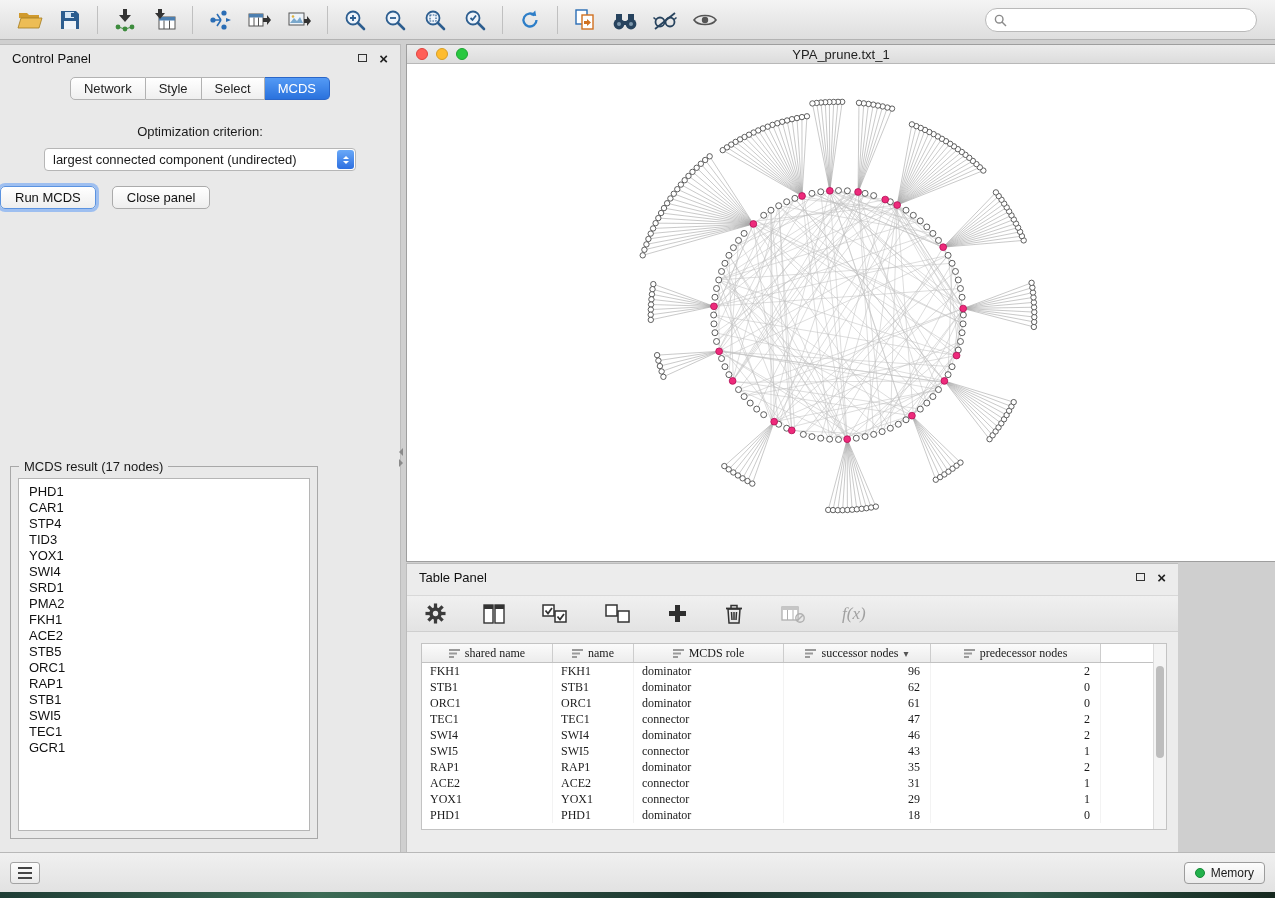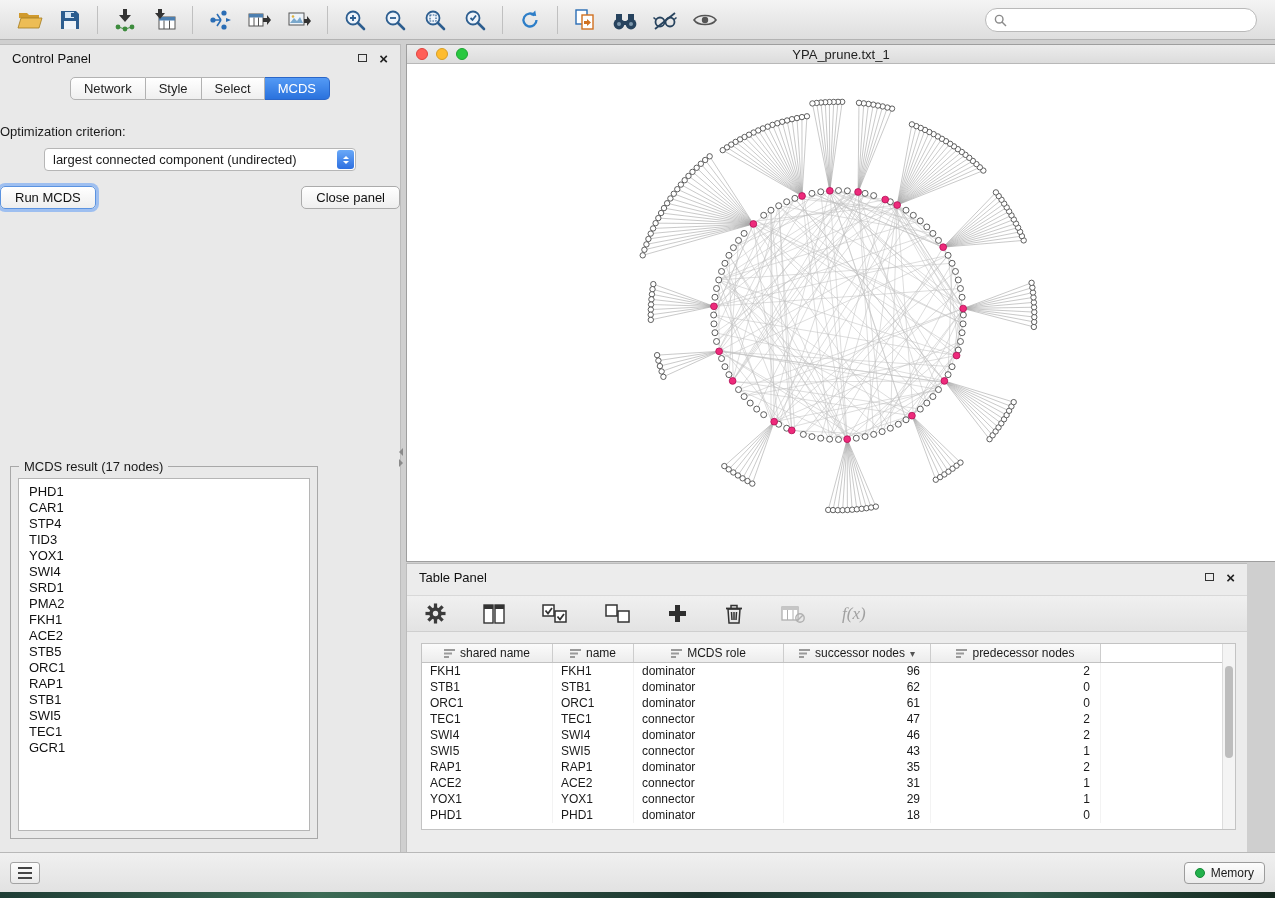--- a/index.html
+++ b/index.html
@@ -19,27 +19,27 @@
   .mini-float {width:9px; height:8px; border:1.5px solid #333; display:inline-block;}
   .mini-close {font-size:15px; font-weight:bold; color:#222; line-height:1;}
 
   
   .control-panel {position:absolute; left:0; top:44px; width:401px; bottom:36px; background:#e9e9e9; border:1px solid #bcbcbc; border-left:none;}
   .cp-tabs {display:flex; justify-content:center; margin-top:6px;}
   .seg {font-size:13px; padding:3px 13px; background:linear-gradient(#ffffff,#efefef); border:1px solid #b2b2b2; border-left:none; color:#222; cursor:default;}
   .seg:first-child {border-left:1px solid #b2b2b2; border-radius:5px 0 0 5px;}
   .seg:last-child {border-radius:0 5px 5px 0;}
   .seg.active {background:linear-gradient(#549af5,#2a72dd); border-color:#2a66c8; color:#fff;}
-  .opt-label {text-align:left; margin-top:24px; font-size:13px;}
+  .opt-label {text-align:center; margin-top:24px; font-size:13px;}
   .dropdown {width:312px; height:23px; margin:9px auto 0; background:#fff; border:1px solid #b6b6b6; border-radius:4px; position:relative; display:flex; align-items:center; padding-left:8px; font-size:13px; white-space:nowrap; overflow:hidden;}
   .dd-stepper {position:absolute; right:1px; top:1px; width:17px; height:19px; border-radius:3px; background:linear-gradient(#6aa9f8,#2d6fe0); display:flex; flex-direction:column; align-items:center; justify-content:center;}
   .dd-stepper i {display:block; width:0; height:0; border:3px solid transparent;}
   .dd-stepper .up {border-bottom-color:#fff; margin-bottom:1px;}
   .dd-stepper .dn {border-top-color:#fff; margin-top:1px;}
-  .cp-buttons {display:flex; justify-content:space-between; gap:16px; margin-top:15px;}
+  .cp-buttons {display:flex; justify-content:flex-start; gap:16px; margin-top:15px;}
   .btn {font-size:13px; padding:3px 14px; background:linear-gradient(#ffffff,#eeeeee); border:1px solid #ababab; border-radius:5px; color:#111; cursor:default;}
   .btn.focused {box-shadow:0 0 0 3px rgba(96,156,245,.55); border-color:#5b93e0;}
   .groupbox {position:absolute; left:10px; width:308px; top:421px; height:373px; border:1px solid #a8a8a8;}
   .groupbox-title {position:absolute; top:-8px; left:8px; background:#e9e9e9; padding:0 5px; font-size:13px;}
   .mcds-list {position:absolute; left:7px; right:7px; top:11px; bottom:7px; background:#fff; border:1px solid #b5b5b5; overflow:hidden; padding:5px 0 0 10px;}
   .mcds-item {font-size:13px; line-height:16px; color:#111;}
 
   
   .splitter {position:absolute; left:401px; top:44px; width:5px; bottom:36px;}
   .split-handle {position:absolute; top:404px; left:-2px; display:flex; flex-direction:column; gap:3px; align-items:center;}
@@ -52,27 +52,27 @@
   .traffic {display:flex; gap:8px; margin-left:9px; z-index:2;}
   .tl {width:12px; height:12px; border-radius:50%;}
   .tl.red {background:#ff5f57; border:1px solid #e0443e;}
   .tl.yellow {background:#febc2e; border:1px solid #d89e24;}
   .tl.green {background:#28c840; border:1px solid #1ea433;}
   .nw-title {position:absolute; left:0; right:0; text-align:center; font-size:13px; color:#222;}
   .nw-canvas {position:absolute; top:19px; left:0; right:0; bottom:0; background:#fff;}
   svg.net {width:100%; height:100%; display:block;}
 
   
-  .table-panel {position:absolute; left:406px; top:563px; width:841px; bottom:36px; background:#ececec; border:1px solid #bcbcbc; border-right:none;}
+  .table-panel {position:absolute; left:406px; top:563px; width:772px; bottom:36px; background:#ececec; border:1px solid #bcbcbc; border-right:none;}
   .tp-toolbar {height:37px; margin-top:5px; display:flex; align-items:center; padding-left:18px; gap:37px; background:linear-gradient(#f0f0f0,#e3e3e3); border-top:1px solid #d8d8d8; border-bottom:1px solid #cfcfcf;}
   .tpi {display:flex; align-items:center; justify-content:center; cursor:default;}
   .fx {font-family:"Liberation Serif",serif; font-style:italic; font-size:17px; color:#a0a0a0;}
   .table-wrap {position:absolute; left:14px; right:11px; top:79px; height:187px; background:#fff; border:1px solid #c3c3c3; display:flex;}
   .table-main {flex:1; overflow:hidden;}
-  .thead, .trow {display:grid; grid-template-columns:131px 81px 150px 147px 170px 1fr;}
+  .thead, .trow {display:grid; grid-template-columns:131px 81px 150px 147px 170px 1fr;font-family:Liberation Serif, serif;}
   .thead {height:19px; border-bottom:1px solid #c2c2c2;}
   .th {display:flex; align-items:center; justify-content:center; gap:5px; font-size:12px; background:linear-gradient(#fbfbfb,#ececec); border-right:1px solid #cdcdcd; color:#1a1a1a; overflow:hidden; cursor:default;}
   .th.filler {background:#fff; border-right:none;}
   .sortarrow {color:#555; font-size:10px;}
   .trow {height:16px; font-size:12px; align-items:center;}
   .td {padding-left:8px; overflow:hidden; white-space:nowrap; border-right:1px solid #f3f3f3; height:100%; display:flex; align-items:center;}
   .td.num {justify-content:flex-end; padding-right:10px;}
   .td.filler {border-right:none;}
   .vscroll {width:13px; background:#f4f4f4; border-left:1px solid #ddd; position:relative;}
   .vthumb {position:absolute; left:2px; right:2px; top:22px; height:92px; background:#bdbdbd; border-radius:5px;}

